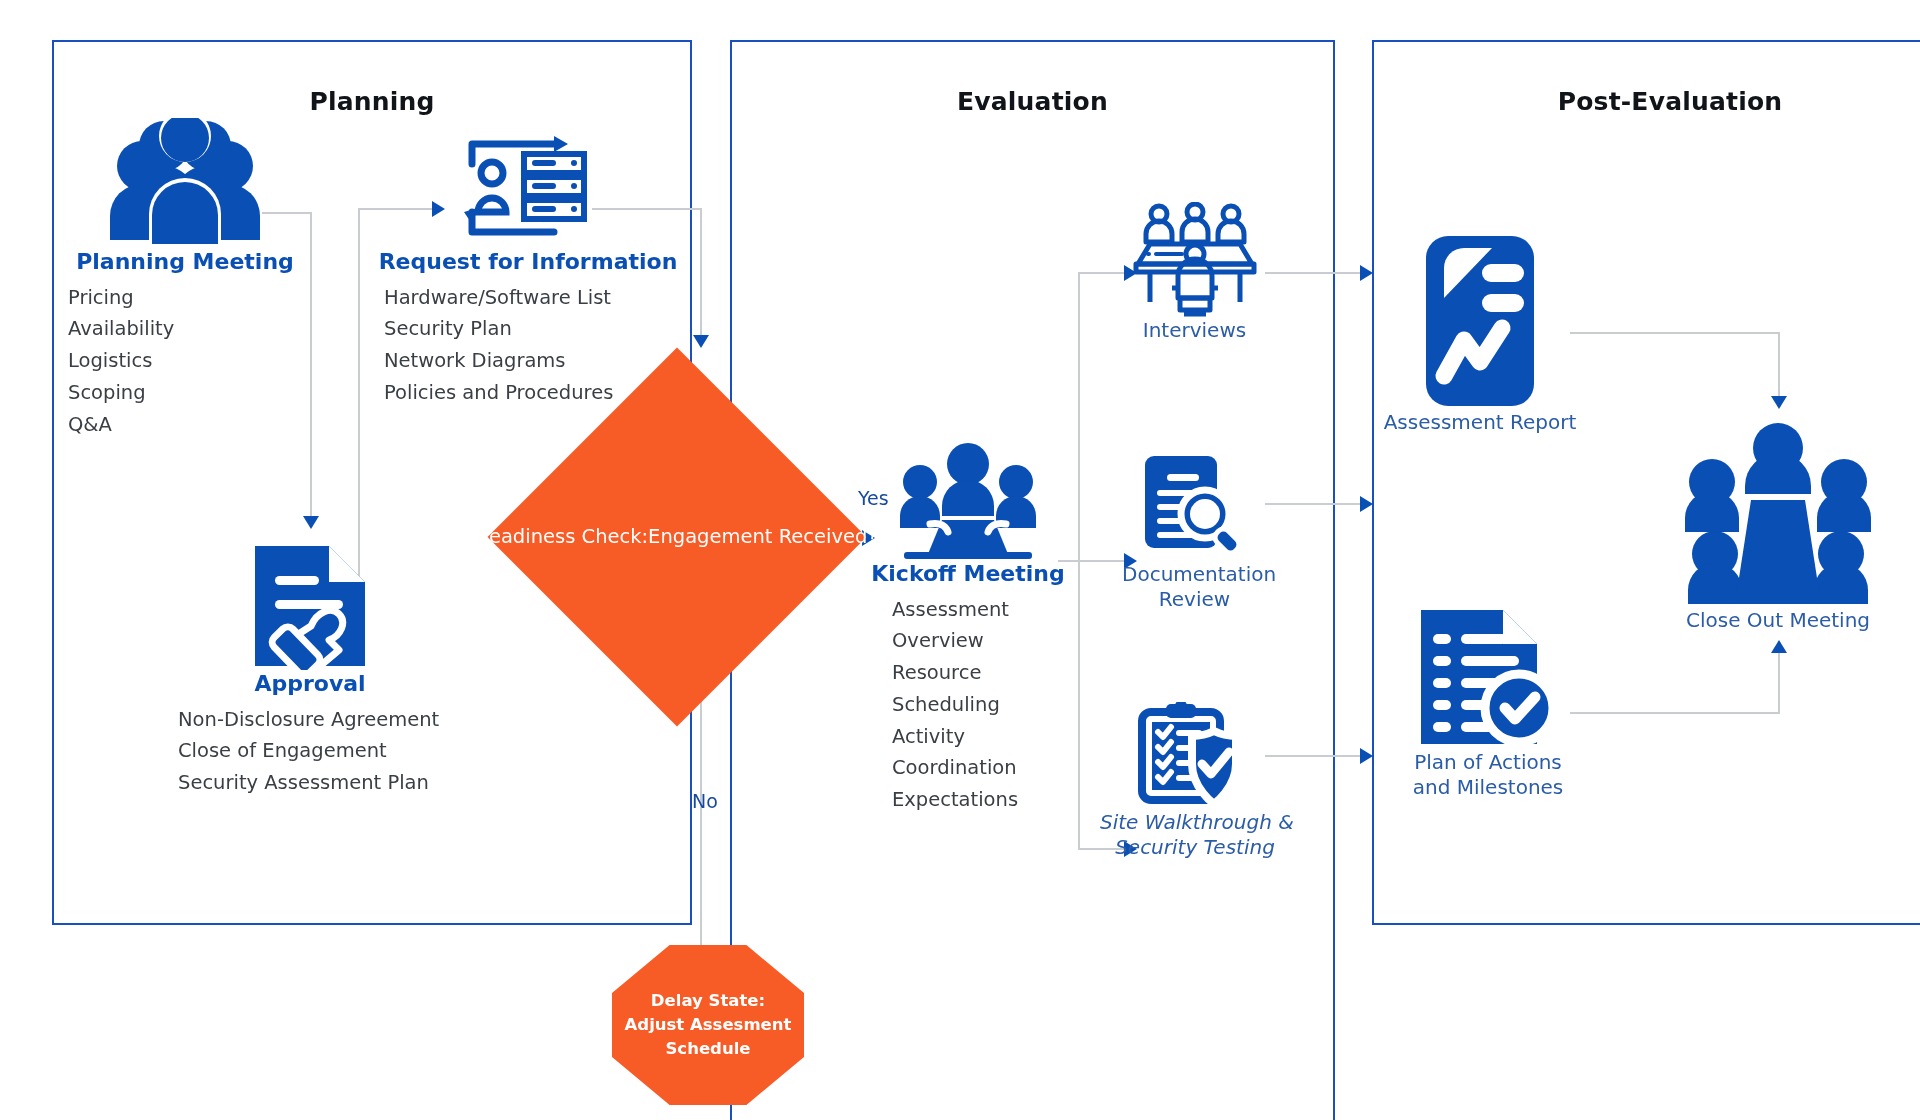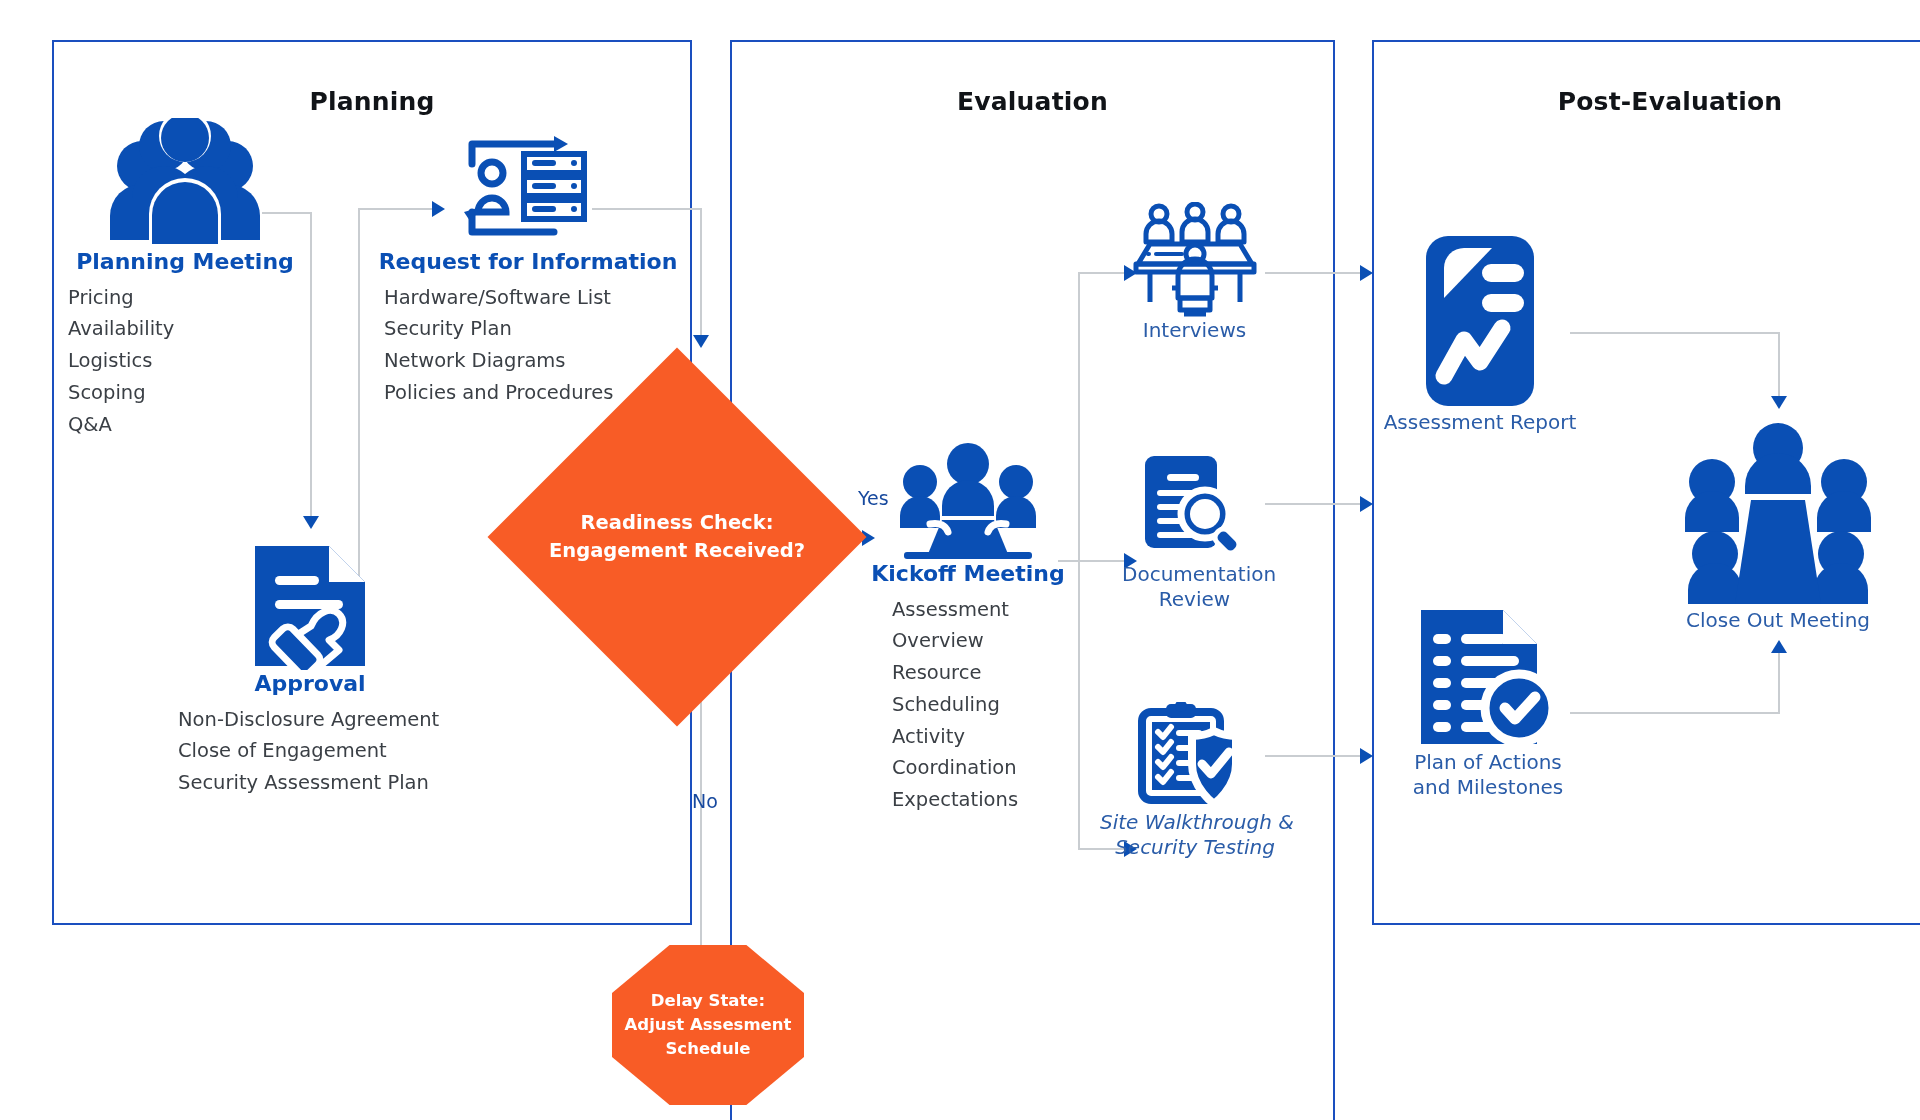--- a/index.html
+++ b/index.html
@@ -72,24 +72,24 @@
     position: absolute;
     left: 543px; top: 403px;
     width: 268px; height: 268px;
     background: #F85C26;
     transform: rotate(45deg);
   }
   #decision-text {
     position: absolute;
     left: 543px; top: 403px;
     width: 268px; height: 268px;
-    display: flex; flex-direction: column;
+    display: flex; flex-direction: row;
     align-items: center; justify-content: center;
     color: #ffffff;
-    font-weight: bold;
+    font-weight: normal;
     font-size: 19.5px;
     line-height: 1.45;
     text-align: center;
     white-space: nowrap;
   }
 
   
   #delay {
     position: absolute;
     left: 612px; top: 945px;

